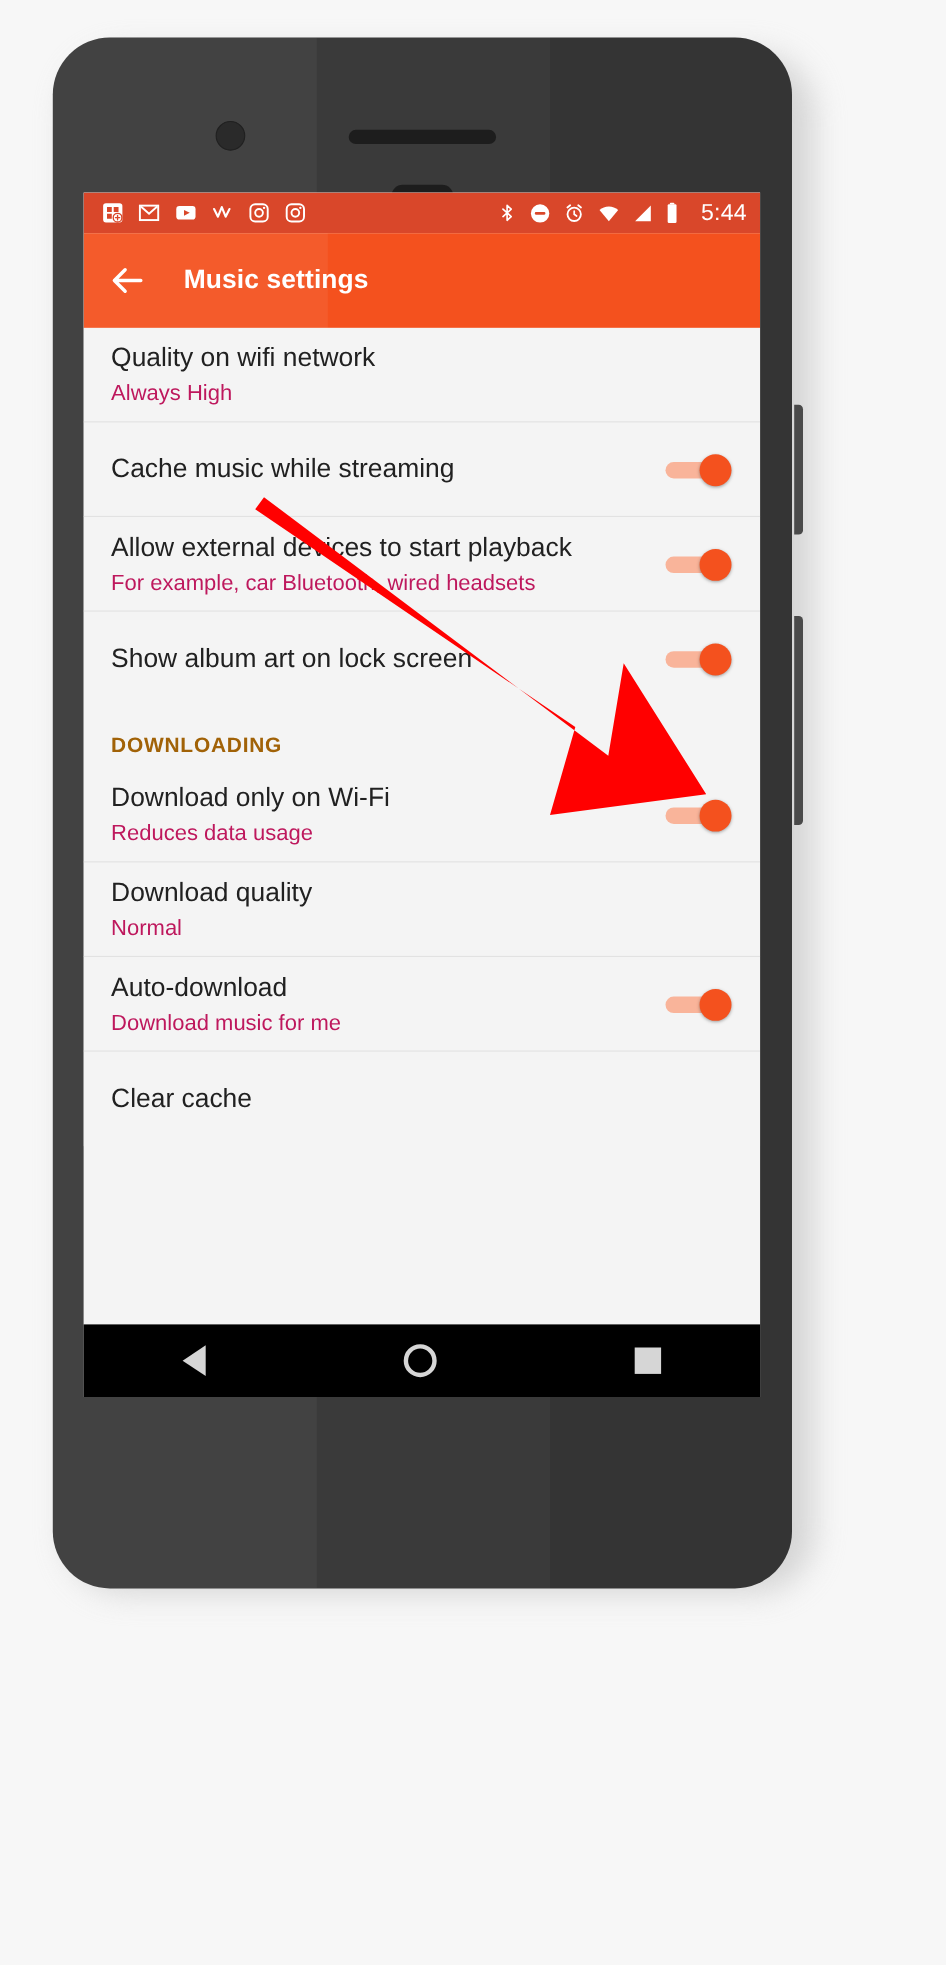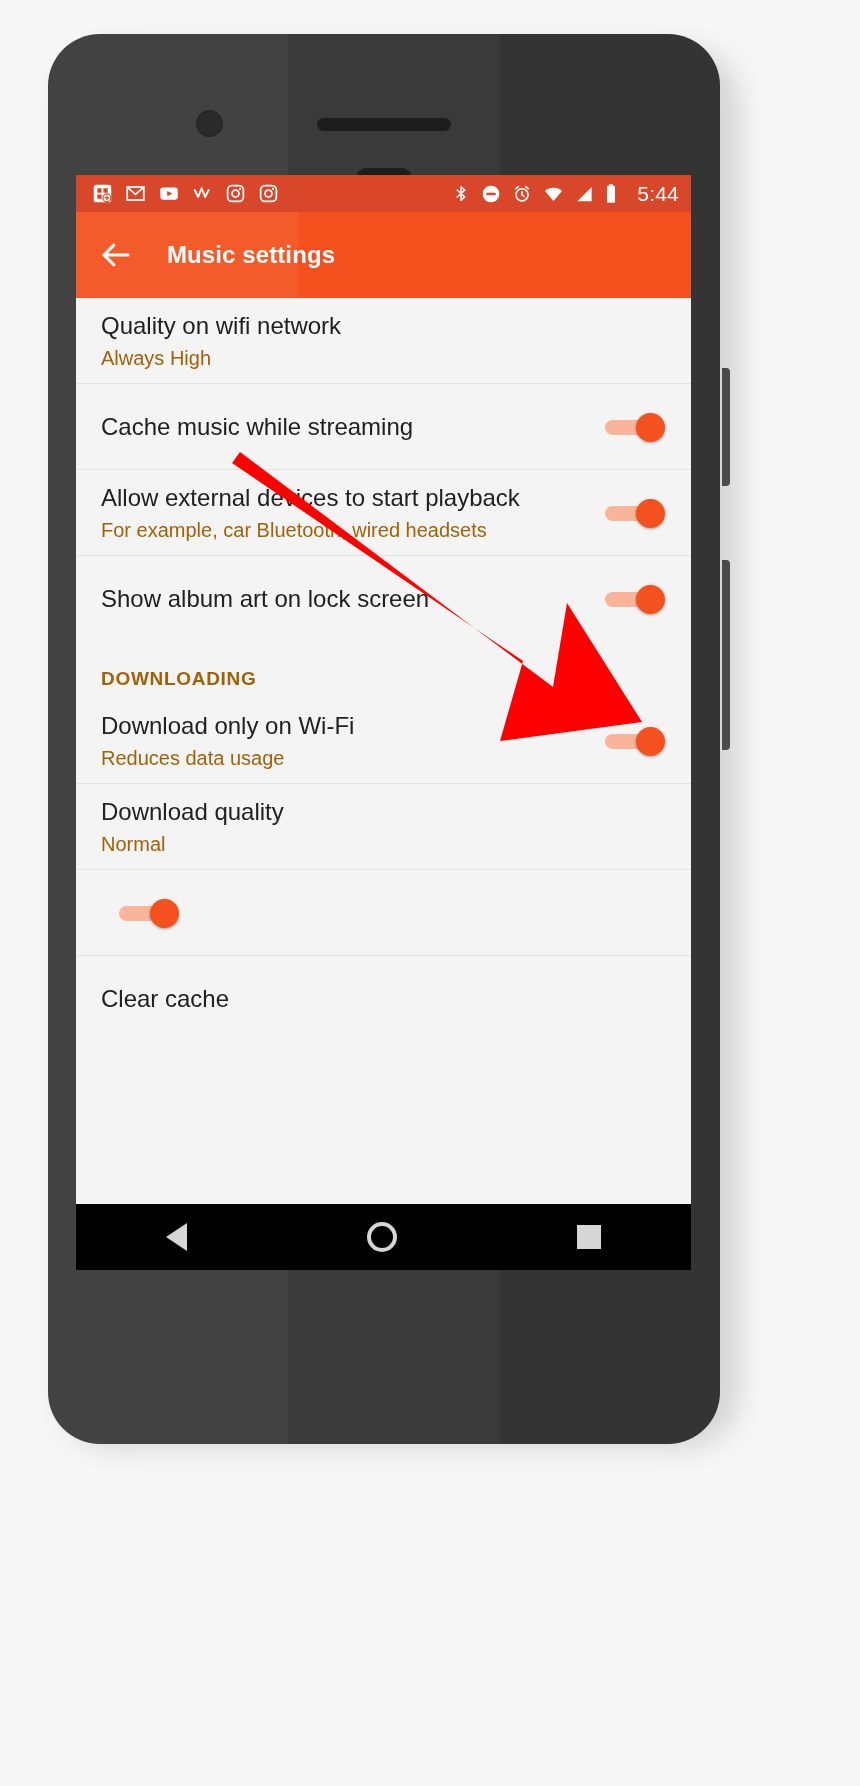--- a/index.html
+++ b/index.html
@@ -116,21 +116,21 @@
     padding: 0 26px 0 25px;
     border-bottom: 1px solid #e2e2e2;
     min-height: 86px;
   }
   .row-text { flex: 1 1 auto; padding: 11px 0; }
   .row-title {
     font-size: 24px; color: #212121;
     line-height: 1.22;
   }
   .row-sub {
-    font-size: 20px; color: #a16207;
+    font-size: 20px; color: #be185d;
     margin-top: 5px; line-height: 1.2;
   }
   .section-head {
     padding: 26px 25px 8px 25px;
     font-size: 19px; font-weight: bold;
     letter-spacing: .7px;
     color: #a16207;
   }
   .row.no-border { border-bottom: none; gap: 44px; }
 
@@ -307,20 +307,24 @@
       </div>
 
       <div class="row">
         <div class="row-text">
           <div class="row-title">Download quality</div>
           <div class="row-sub">Normal</div>
         </div>
       </div>
 
       <div class="row">
+        <div class="row-text">
+          <div class="row-title">Auto-download</div>
+          <div class="row-sub">Download music for me</div>
+        </div>
         <div class="switch on">
           <div class="track"></div>
           <div class="knob"></div>
         </div>
       </div>
 
       <div class="row no-border">
         <div class="row-text">
           <div class="row-title">Clear cache</div>
         </div>

